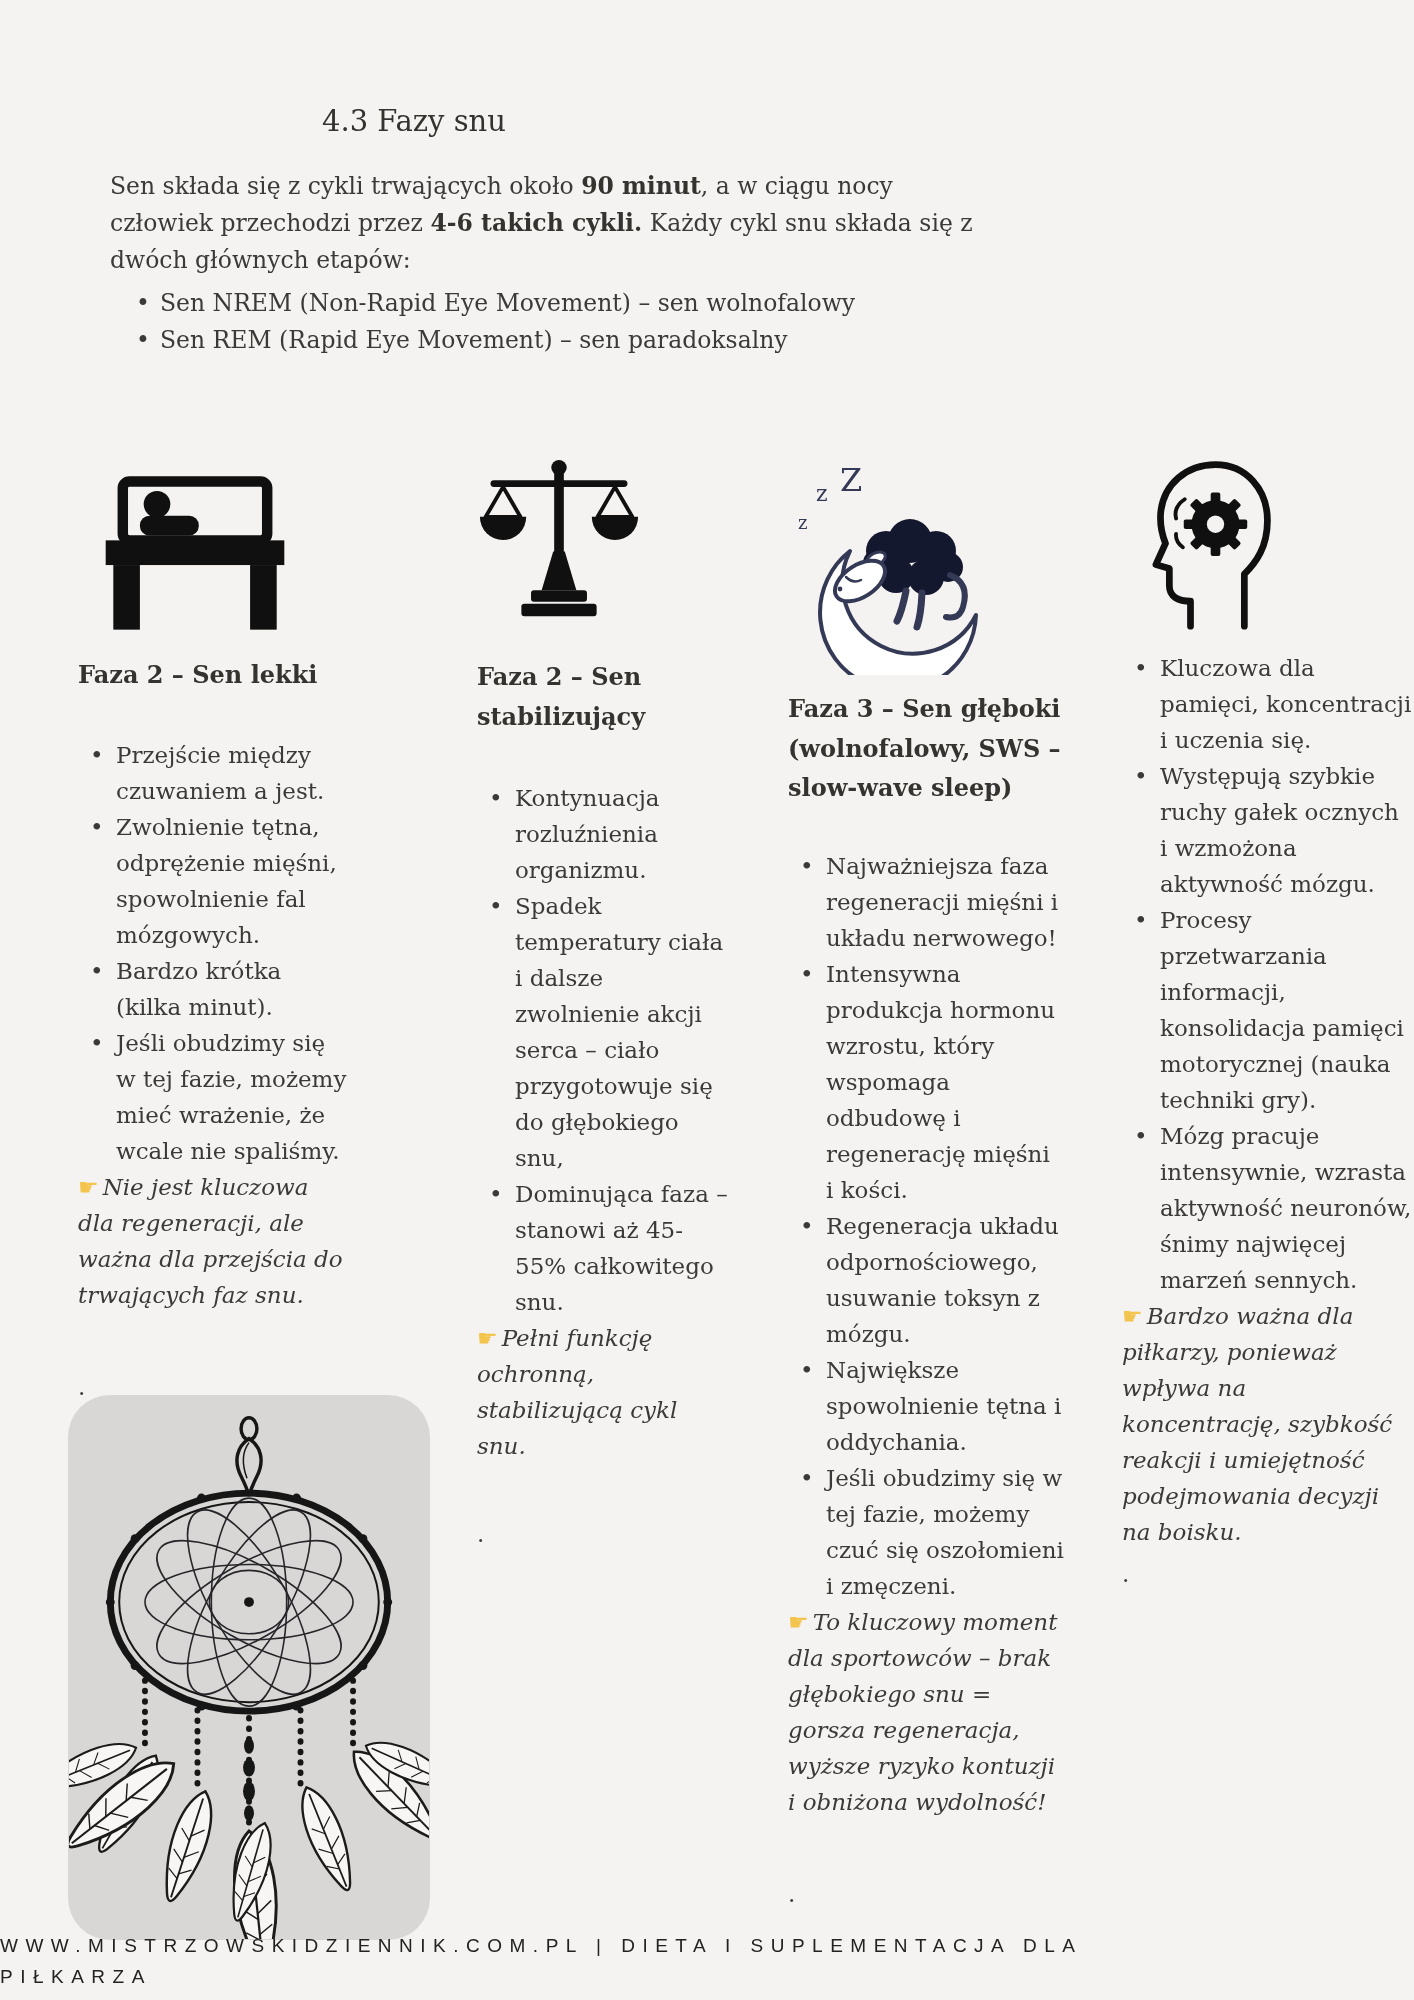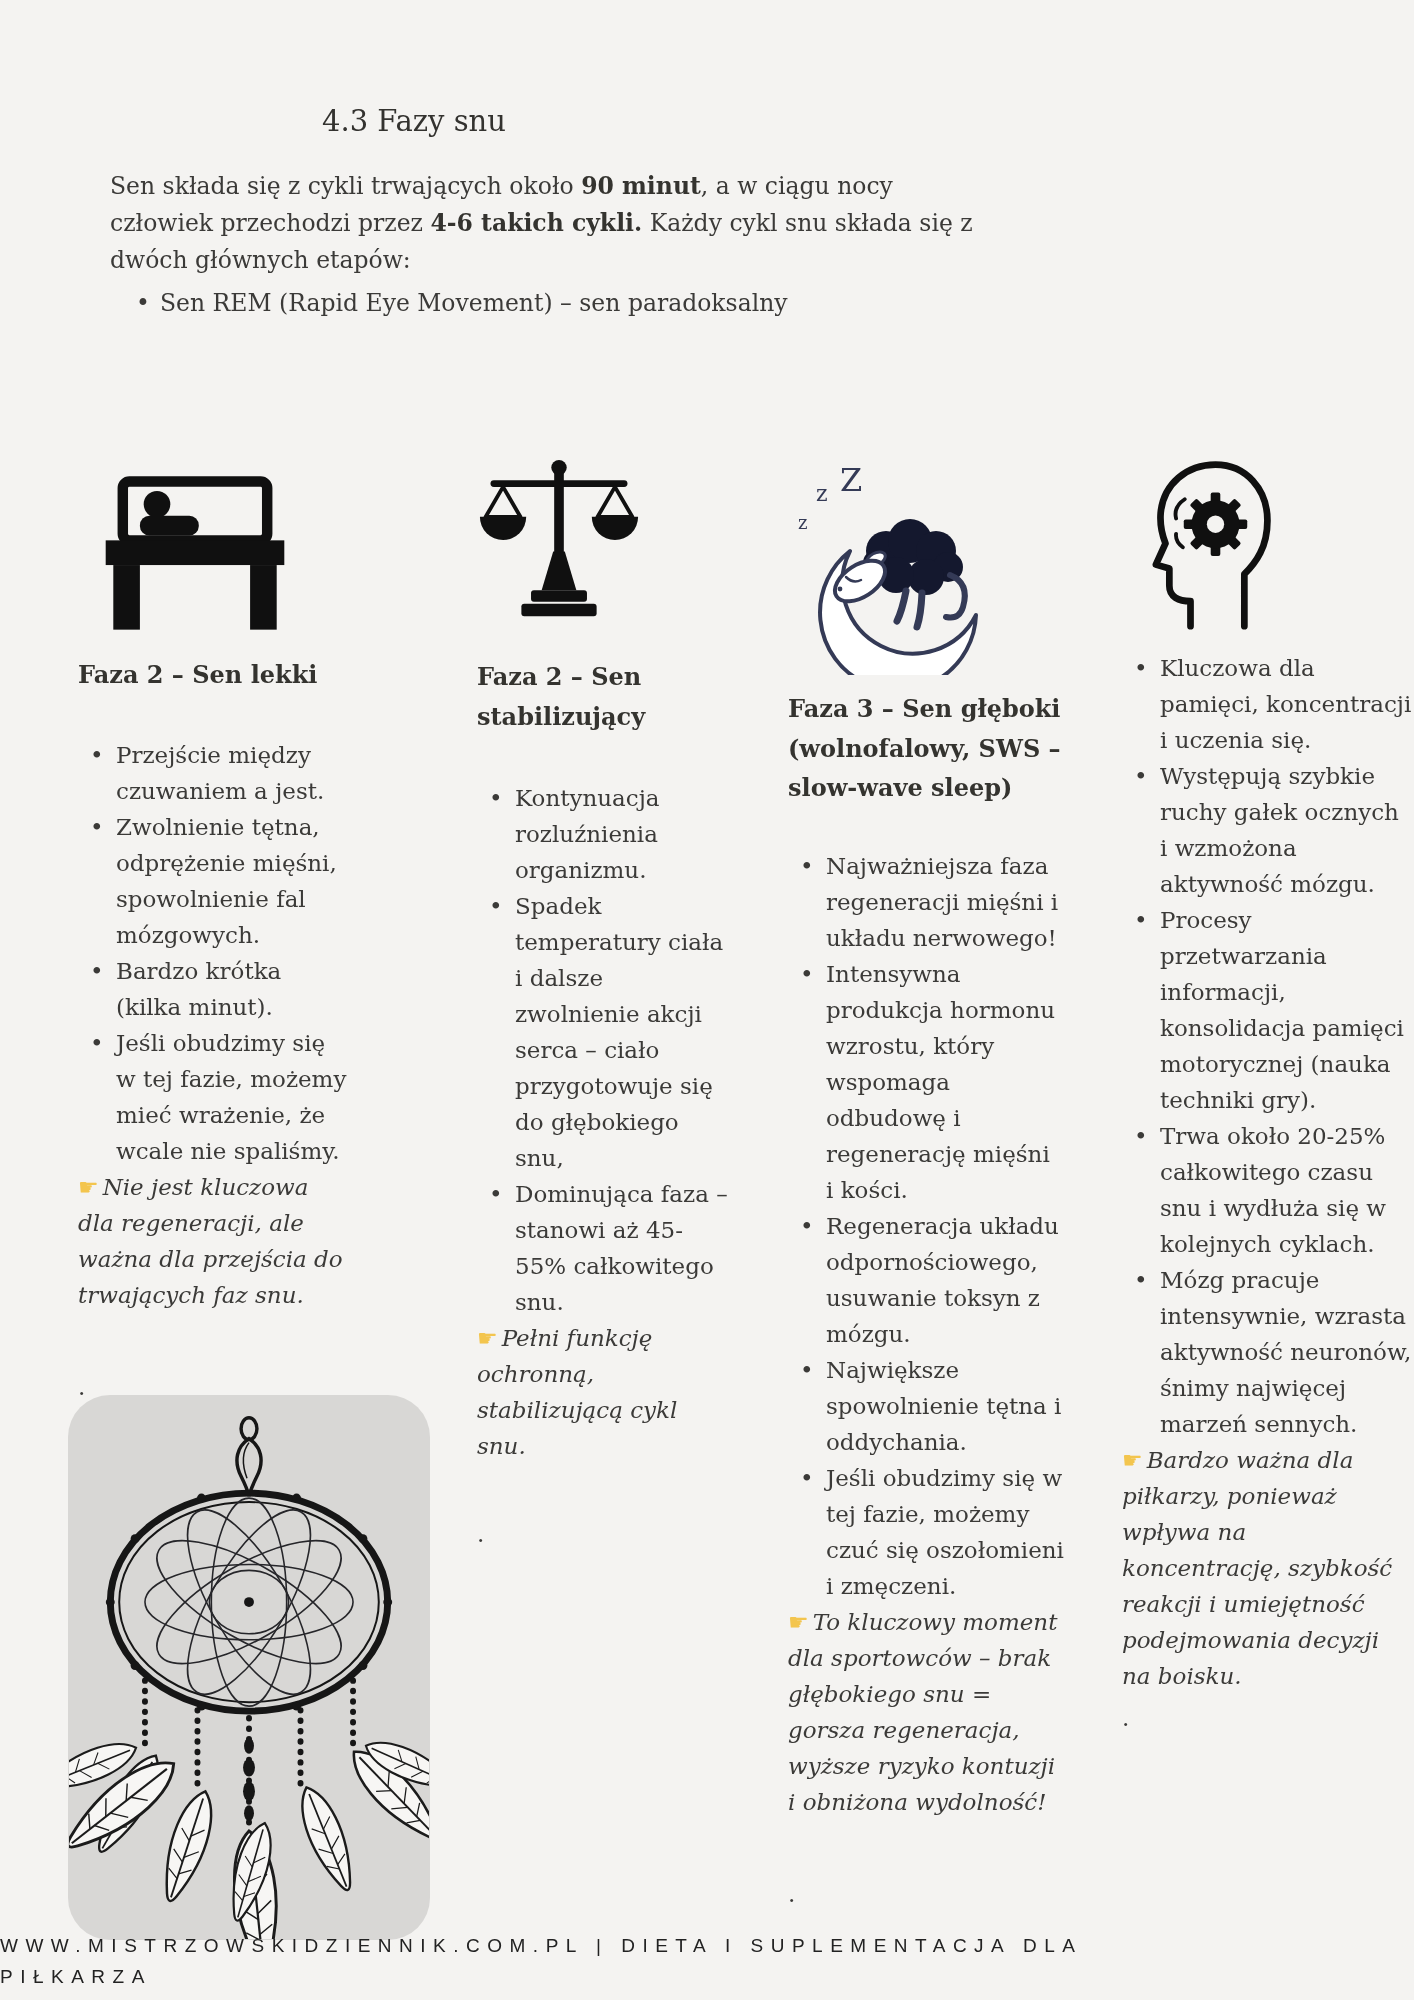--- a/index.html
+++ b/index.html
@@ -59,20 +59,21 @@
 </head>
 <body>
 
 <div>
 
   <h1 class="title">4.3 Fazy snu</h1>
 
   <div class="intro-wrap">
     <p class="intro"><span>Sen składa się z cykli trwających około </span><b>90 minut</b><span>, a w ciągu nocy człowiek przechodzi przez </span><b>4-6 takich cykli.</b><span> Każdy cykl snu składa się z dwóch głównych etapów:</span></p>
     <ul class="intro-list">
+      <li>Sen NREM (Non-Rapid Eye Movement) – sen wolnofalowy</li>
       <li>Sen REM (Rapid Eye Movement) – sen paradoksalny</li>
     </ul>
   </div>
 
   <section class="col c1">
     <div class="icon-box">
       <svg width="190" height="184" viewBox="0 0 200 190" fill="#101010" xmlns="http://www.w3.org/2000/svg">
         <rect x="24" y="26" width="152" height="62" rx="7" fill="none" stroke="#101010" stroke-width="11"></rect>
         <circle cx="60" cy="50" r="14"></circle>
         <rect x="42" y="62" width="62" height="21" rx="10"></rect>
@@ -171,21 +172,20 @@
           <circle r="25"></circle>
           <circle r="9" fill="#f4f3f1"></circle>
         </g>
         <path d="M56,46 q-12,8 -9,20 M54,96 q-8,-6 -7,-14" fill="none" stroke="#101010" stroke-width="4" stroke-linecap="round"></path>
       </svg>
     </div>
     <ul class="bullets">
       <li>Kluczowa dla pamięci, koncentracji i uczenia się.</li>
       <li>Występują szybkie ruchy gałek ocznych i wzmożona aktywność mózgu.</li>
       <li>Procesy przetwarzania informacji, konsolidacja pamięci motorycznej (nauka techniki gry).</li>
-      <li>Trwa około 20-25% całkowitego czasu snu i wydłuża się w kolejnych cyklach.</li>
       <li>Mózg pracuje intensywnie, wzrasta aktywność neuronów, śnimy najwięcej marzeń sennych.</li>
     </ul>
     <p class="note"><span class="hand">☛</span><span>Bardzo ważna dla piłkarzy, ponieważ wpływa na koncentrację, szybkość reakcji i umiejętność podejmowania decyzji na boisku.</span></p>
     <p class="period">.</p>
   </section>
 
   <div class="card">
     <svg width="360" height="540" viewBox="0 0 360 545" xmlns="http://www.w3.org/2000/svg">
       <defs>
         <g id="feather">

